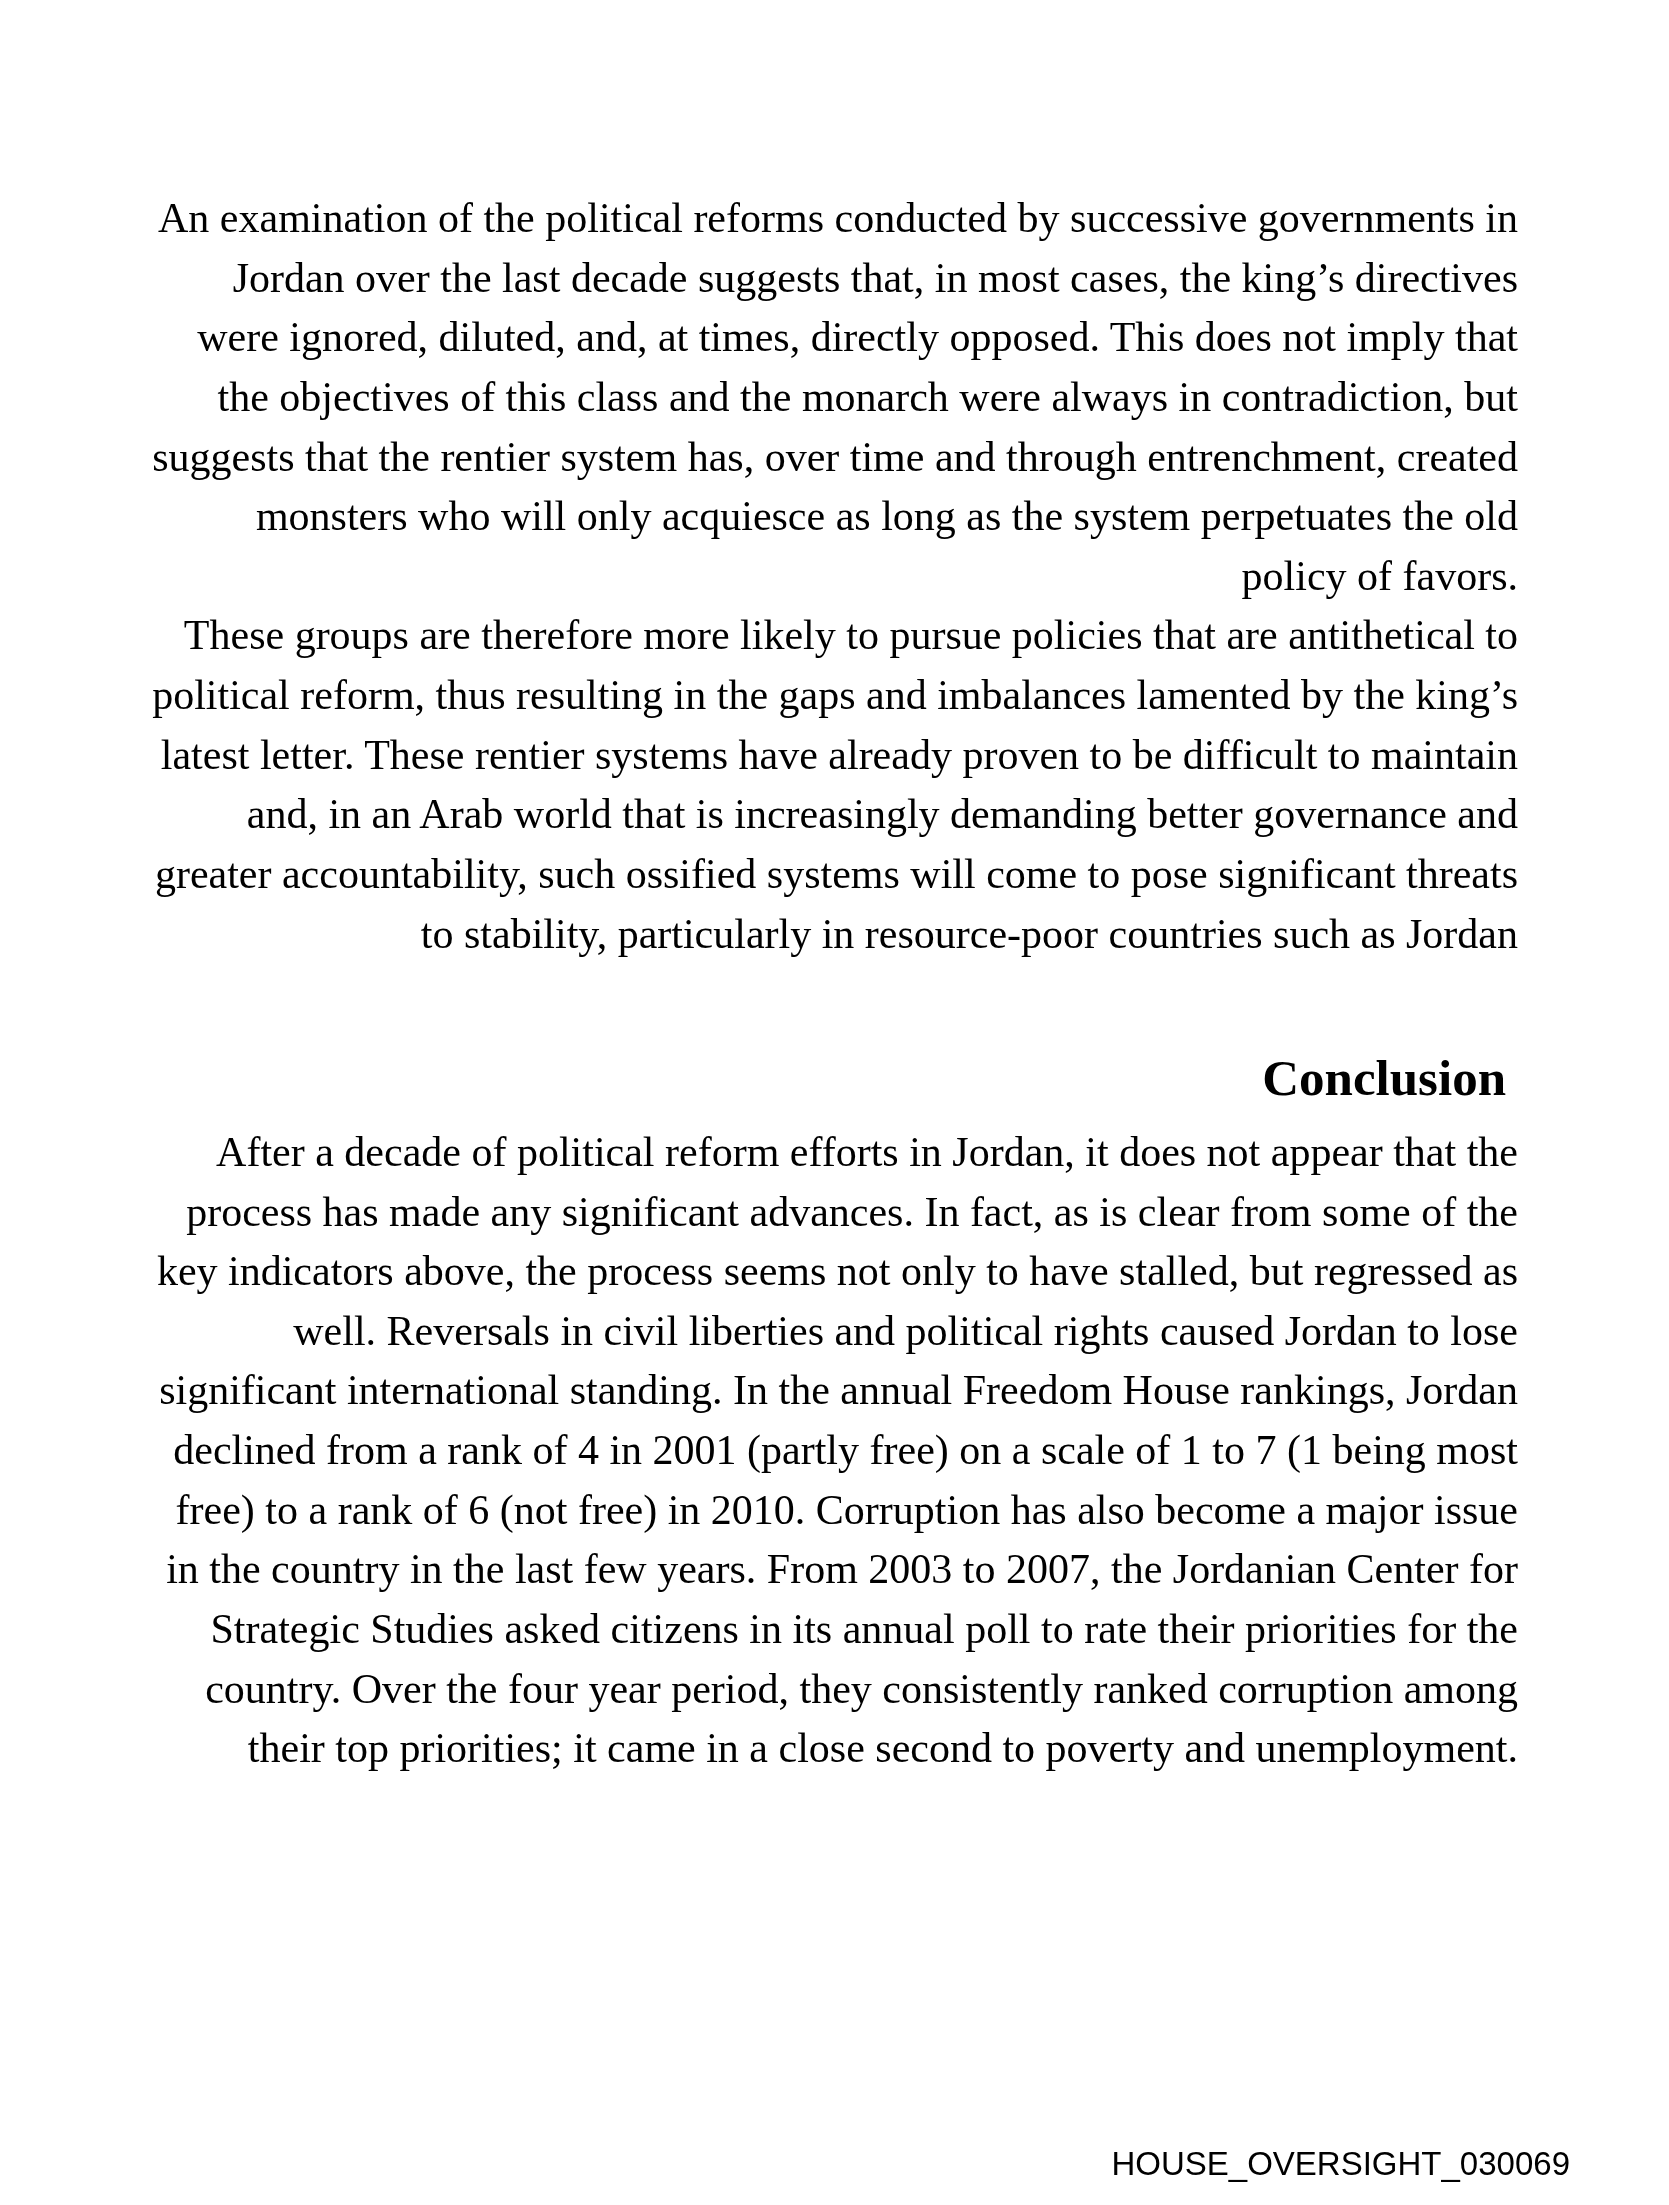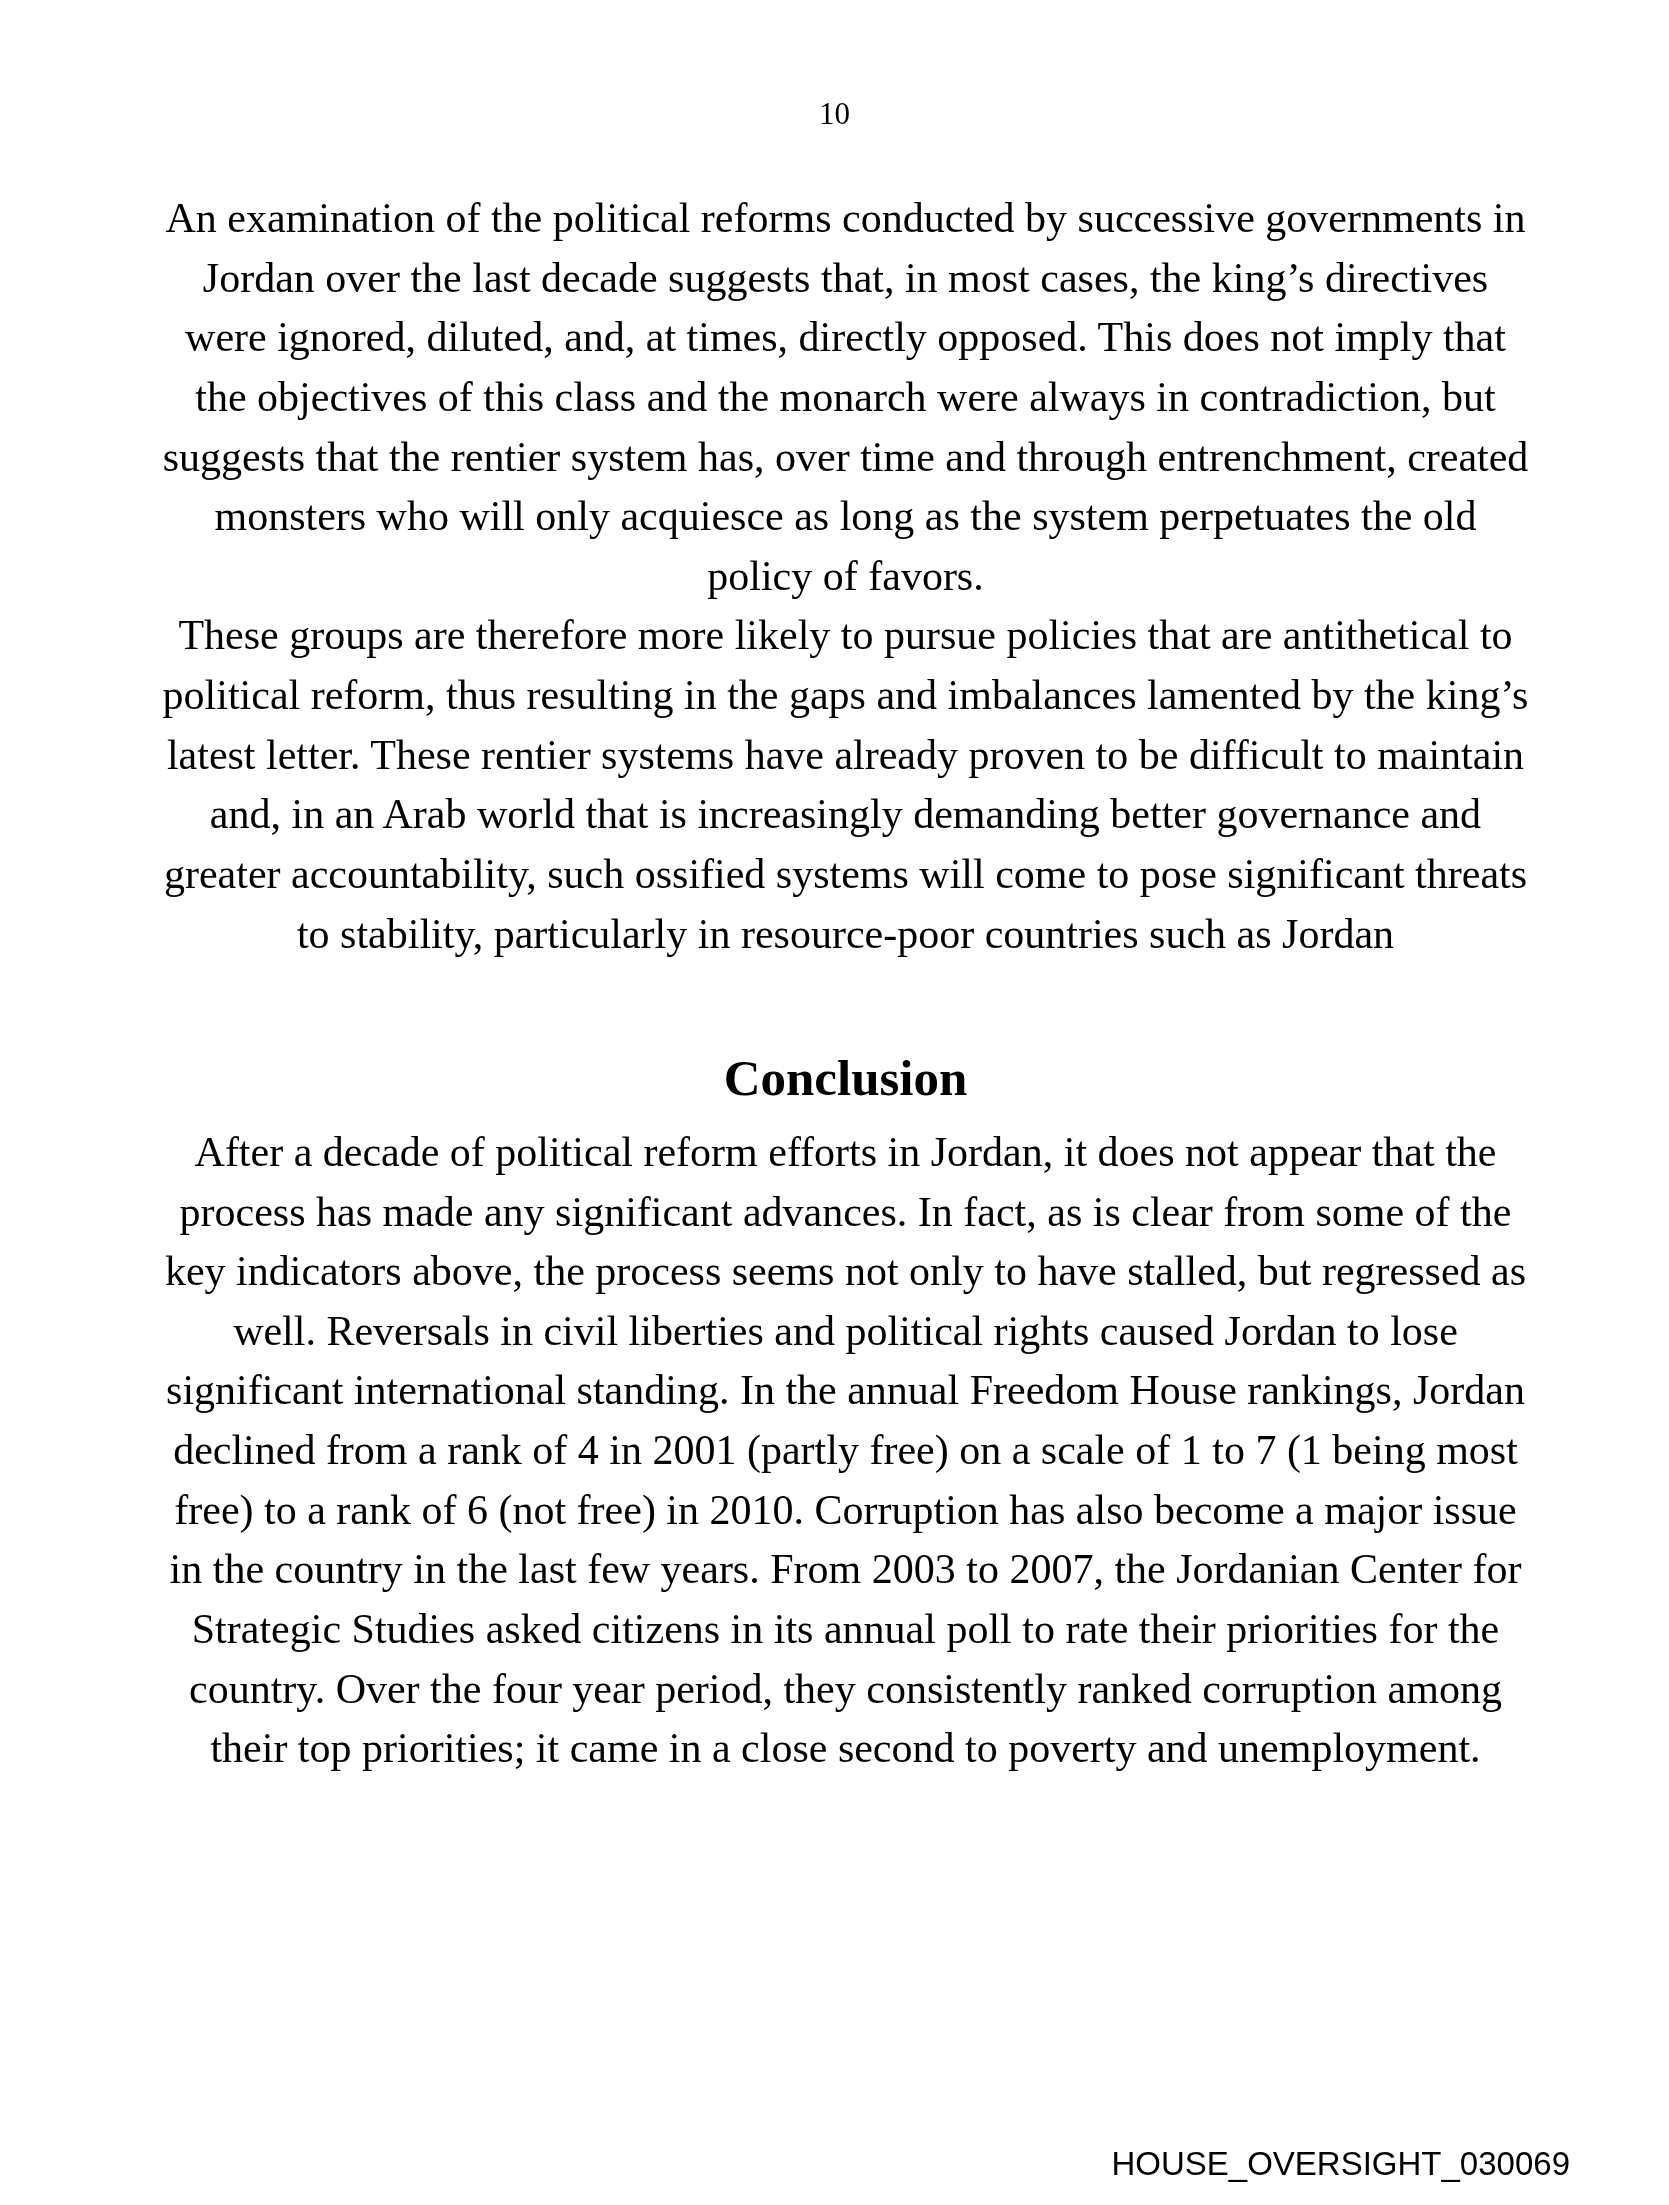--- a/index.html
+++ b/index.html
@@ -21,25 +21,25 @@
     top: 98px;
     left: 0;
     width: 100%;
     text-align: center;
     font-size: 31px;
     line-height: 1;
   }
   .content {
     position: absolute;
     top: 189px;
-    left: 161px;
+    left: 149px;
     width: 1369px;
     font-size: 42px;
     line-height: 1.42;
-    text-align: center;
+    text-align: right;
   }
   .body-paragraph {
     margin: 0;
   }
   .section-heading {
     margin: 12px;
     padding-top: 71px;
     font-size: 51px;
     font-weight: bold;
     line-height: 1.25;
@@ -52,21 +52,20 @@
     font-size: 33px;
     line-height: 1;
     color: #000000;
   }
 </style>
 </head>
 <body>
 
 <div class="page">
 
-  <div class="page-number">10</div>
 
   <div class="content">
 
     <p class="body-paragraph">An examination of the political reforms conducted by successive governments in Jordan over the last decade suggests that, in most cases, the king’s directives were ignored, diluted, and, at times, directly opposed. This does not imply that the objectives of this class and the monarch were always in contradiction, but suggests that the rentier system has, over time and through entrenchment, created monsters who will only acquiesce as long as the system perpetuates the old policy of favors.</p>
 
     <p class="body-paragraph">These groups are therefore more likely to pursue policies that are antithetical to political reform, thus resulting in the gaps and imbalances lamented by the king’s latest letter. These rentier systems have already proven to be difficult to maintain and, in an Arab world that is increasingly demanding better governance and greater accountability, such ossified systems will come to pose significant threats to stability, particularly in resource-poor countries such as Jordan</p>
 
     <h2 class="section-heading">Conclusion</h2>
 
     <p class="body-paragraph">After a decade of political reform efforts in Jordan, it does not appear that the process has made any significant advances. In fact, as is clear from some of the key indicators above, the process seems not only to have stalled, but regressed as well. Reversals in civil liberties and political rights caused Jordan to lose significant international standing. In the annual Freedom House rankings, Jordan declined from a rank of 4 in 2001 (partly free) on a scale of 1 to 7 (1 being most free) to a rank of 6 (not free) in 2010. Corruption has also become a major issue in the country in the last few years. From 2003 to 2007, the Jordanian Center for Strategic Studies asked citizens in its annual poll to rate their priorities for the country. Over the four year period, they consistently ranked corruption among their top priorities; it came in a close second to poverty and unemployment.</p>

